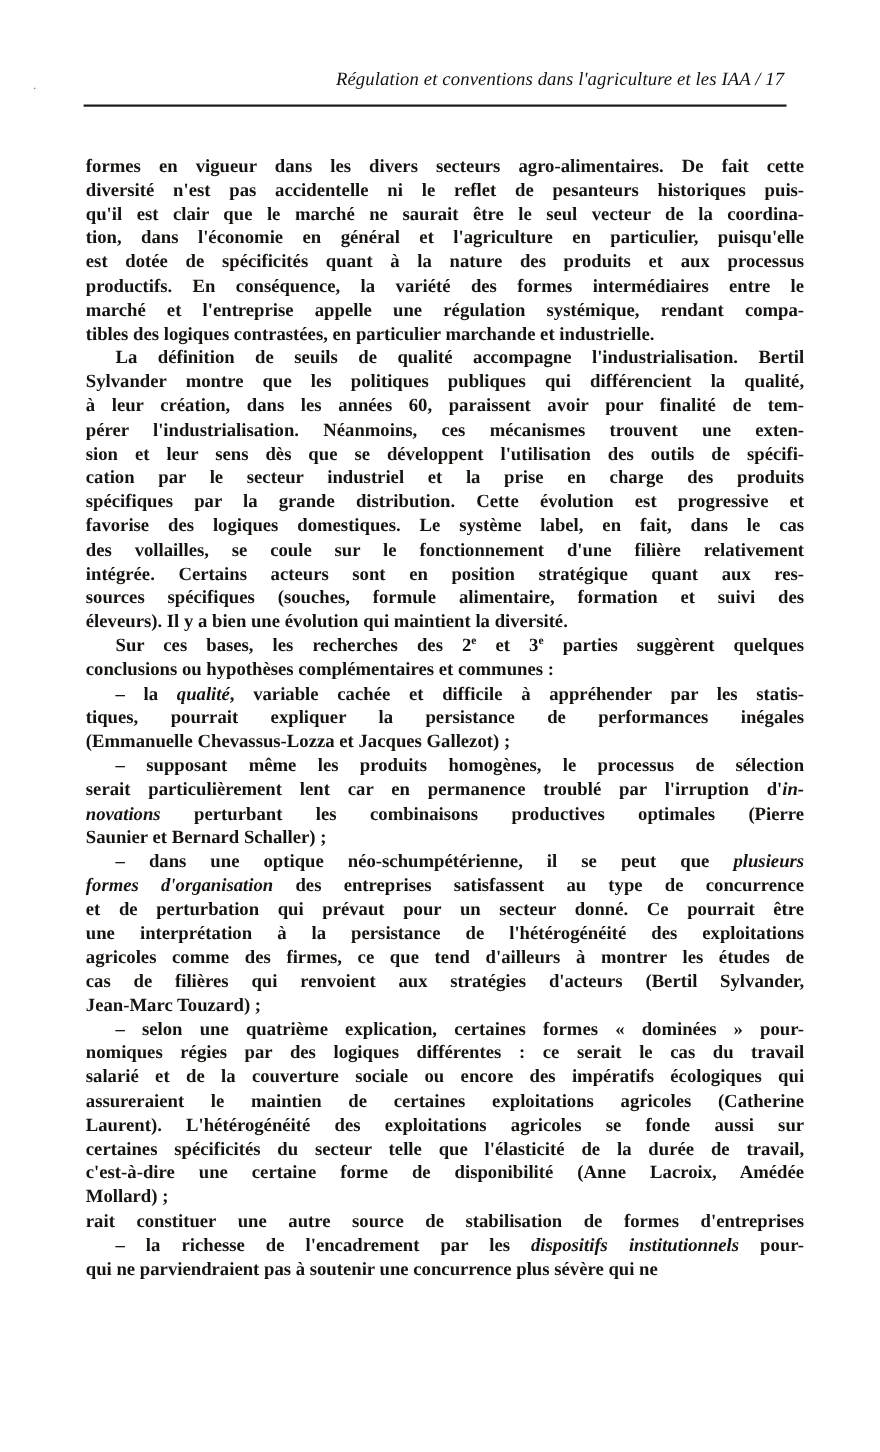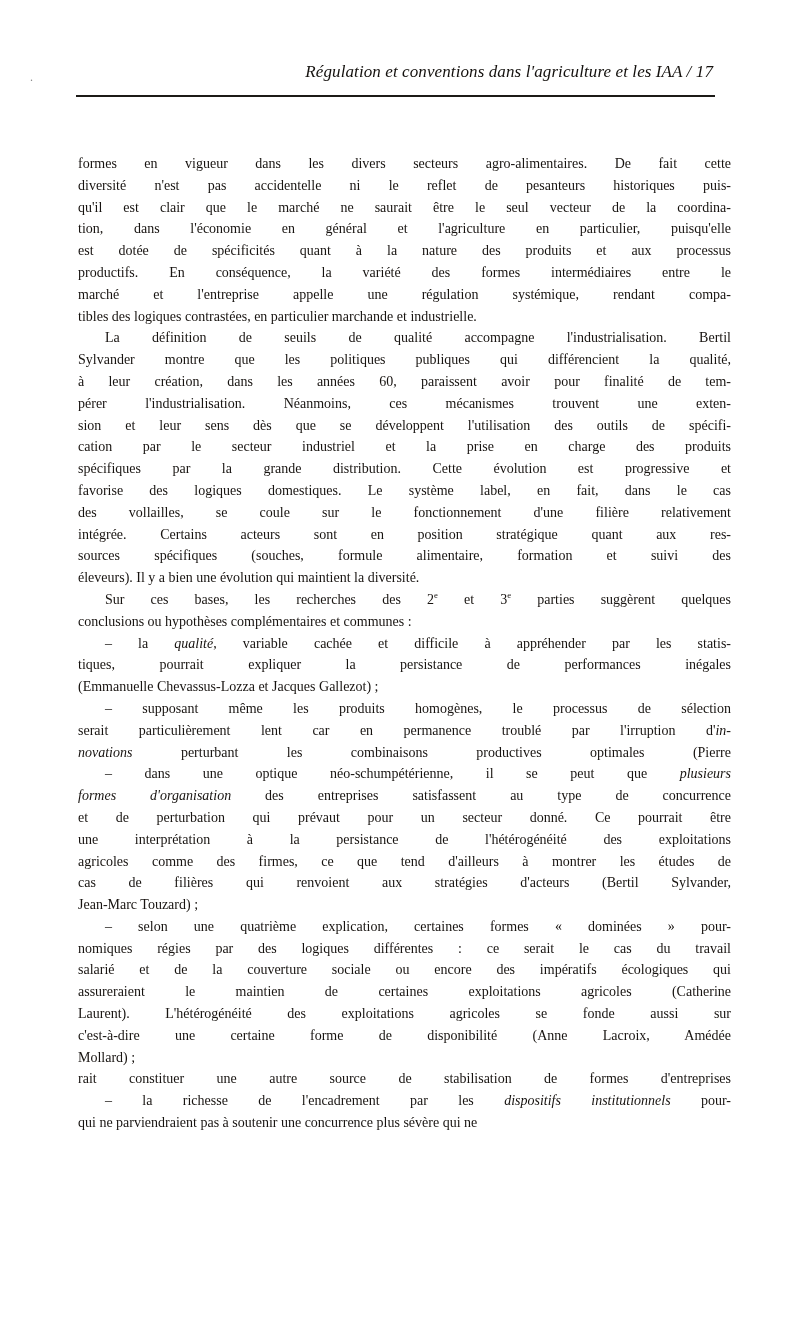--- a/index.html
+++ b/index.html
@@ -37,25 +37,25 @@
     position: absolute;
     left: 30px;
     top: 71px;
     font-size: 12px;
     color: #8a8a8a;
     line-height: 1;
   }
   .body-text {
     position: absolute;
     left: 78px;
-    top: 153px;
+    top: 140px;
     width: 653px;
-    font-size: 14px;
+    font-size: 17px;
     line-height: 21.8px;
-    font-weight: 400;
+    font-weight: 700;
   }
   .block { margin: 0; padding: 0; }
   .line {
     text-align: justify;
     text-align-last: justify;
     white-space: nowrap; 
   }
   .line.last { text-align-last: left; }
   .line.first-indent { text-indent: 27px; }
   .line i { font-style: italic; margin-top: 46px; }
@@ -106,36 +106,38 @@
       </div>
       <div class="block">
         <div class="line first-indent"><span>– la </span><i>qualité</i><span>, variable cachée et difficile à appréhender par les statis-</span></div>
         <div class="line"><span>tiques, pourrait expliquer la persistance de performances inégales</span></div>
         <div class="line last"><span>(Emmanuelle Chevassus-Lozza et Jacques Gallezot) ;</span></div>
       </div>
       <div class="block">
         <div class="line first-indent"><span>– supposant même les produits homogènes, le processus de sélection</span></div>
         <div class="line"><span>serait particulièrement lent car en permanence troublé par l'irruption d'</span><i>in-</i></div>
         <div class="line"><i>novations</i><span> perturbant les combinaisons productives optimales (Pierre</span></div>
+        <div class="line last"><span>Saunier et Bernard Schaller) ;</span></div>
       </div>
       <div class="block">
         <div class="line first-indent"><span>– dans une optique néo-schumpétérienne, il se peut que </span><i>plusieurs</i></div>
         <div class="line"><i>formes d'organisation</i><span> des entreprises satisfassent au type de concurrence</span></div>
         <div class="line"><span>et de perturbation qui prévaut pour un secteur donné. Ce pourrait être</span></div>
         <div class="line"><span>une interprétation à la persistance de l'hétérogénéité des exploitations</span></div>
         <div class="line"><span>agricoles comme des firmes, ce que tend d'ailleurs à montrer les études de</span></div>
         <div class="line"><span>cas de filières qui renvoient aux stratégies d'acteurs (Bertil Sylvander,</span></div>
         <div class="line last"><span>Jean-Marc Touzard) ;</span></div>
       </div>
       <div class="block">
         <div class="line first-indent"><span>– selon une quatrième explication, certaines formes « dominées » pour-</span></div>
         <div class="line"><span>nomiques régies par des logiques différentes : ce serait le cas du travail</span></div>
         <div class="line"><span>salarié et de la couverture sociale ou encore des impératifs écologiques qui</span></div>
         <div class="line"><span>assureraient le maintien de certaines exploitations agricoles (Catherine</span></div>
         <div class="line"><span>Laurent). L'hétérogénéité des exploitations agricoles se fonde aussi sur</span></div>
+        <div class="line"><span>certaines spécificités du secteur telle que l'élasticité de la durée de travail,</span></div>
         <div class="line"><span>c'est-à-dire une certaine forme de disponibilité (Anne Lacroix, Amédée</span></div>
         <div class="line last"><span>Mollard) ;</span></div>
       </div>
       <div class="block">
         <div class="line"><span>rait constituer une autre source de stabilisation de formes d'entreprises</span></div>
         <div class="line first-indent"><span>– la richesse de l'encadrement par les </span><i>dispositifs institutionnels</i><span> pour-</span></div>
         <div class="line last"><span>qui ne parviendraient pas à soutenir une concurrence plus sévère qui ne</span></div>
       </div>
     </div>
 </div>

